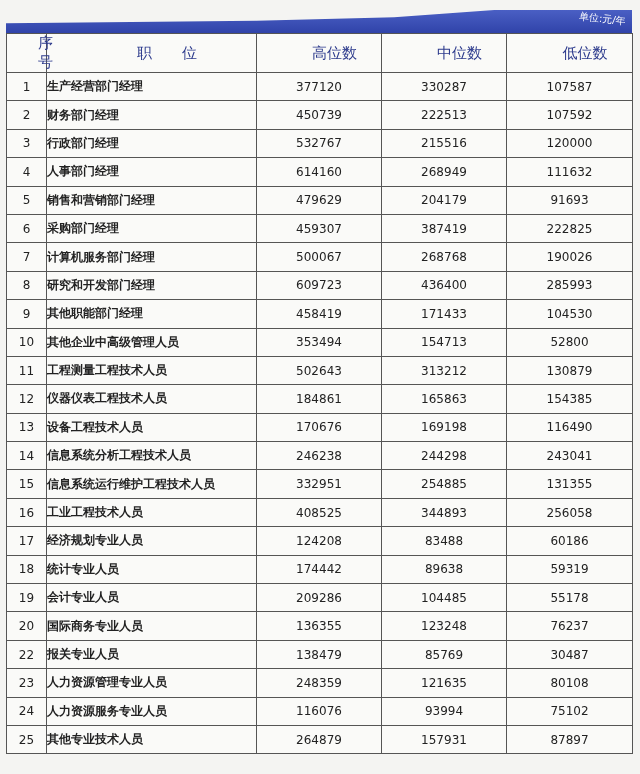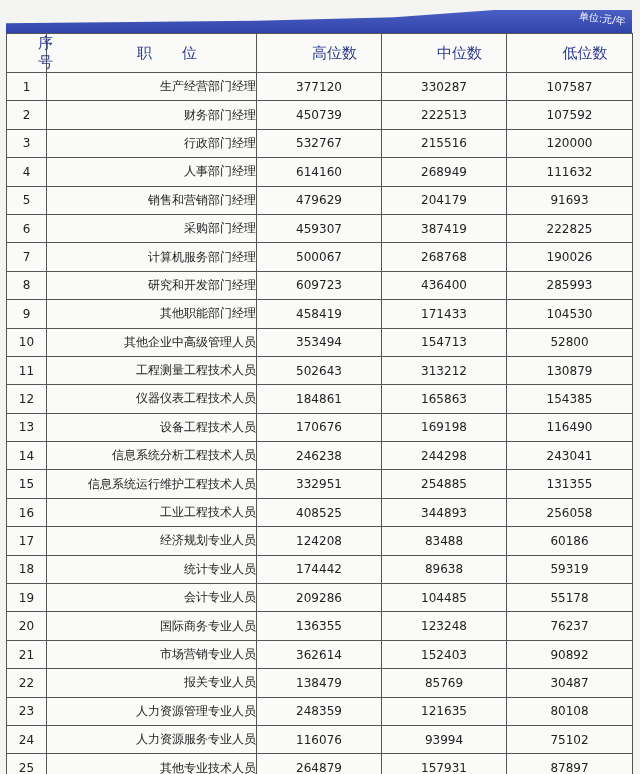--- a/index.html
+++ b/index.html
@@ -24,21 +24,21 @@
     background: #fafaf8;
   }
   table.data th, table.data td {
     border: 1px solid #555; padding: 0; height: 27.4px;
     font-size: 12px; color: #222;
   }
   table.data thead th {
     height: 32px; font-size: 15px; font-weight: normal; color: #2c3a8c; padding-left: 31px;
   }
   td.idx { text-align: center; color: #333; }
-  td.name { text-align: right; padding-left: 6px; color: #2c3a8c; }
+  td.name { text-align: left; padding-left: 6px; color: #2c3a8c; font-weight: bold; }
   td.num { text-align: center; }
   col.c1 { width: 40px; } col.c2 { width: 210px; }
   col.c3 { width: 125px; } col.c4 { width: 125px; } col.c5 { width: 126px; }
 </style>
 </head>
 <body>
 
 <div class="band"></div>
 <div class="unit">单位:元/年</div>
 
@@ -194,27 +194,20 @@
         <td class="num">55178</td>
       </tr>
       <tr>
         <td class="idx">20</td>
         <td class="name">国际商务专业人员</td>
         <td class="num">136355</td>
         <td class="num">123248</td>
         <td class="num">76237</td>
       </tr>
       <tr>
-        <td class="idx">21</td>
-        <td class="name">市场营销专业人员</td>
-        <td class="num">362614</td>
-        <td class="num">152403</td>
-        <td class="num">90892</td>
-      </tr>
-      <tr>
         <td class="idx">22</td>
         <td class="name">报关专业人员</td>
         <td class="num">138479</td>
         <td class="num">85769</td>
         <td class="num">30487</td>
       </tr>
       <tr>
         <td class="idx">23</td>
         <td class="name">人力资源管理专业人员</td>
         <td class="num">248359</td>

